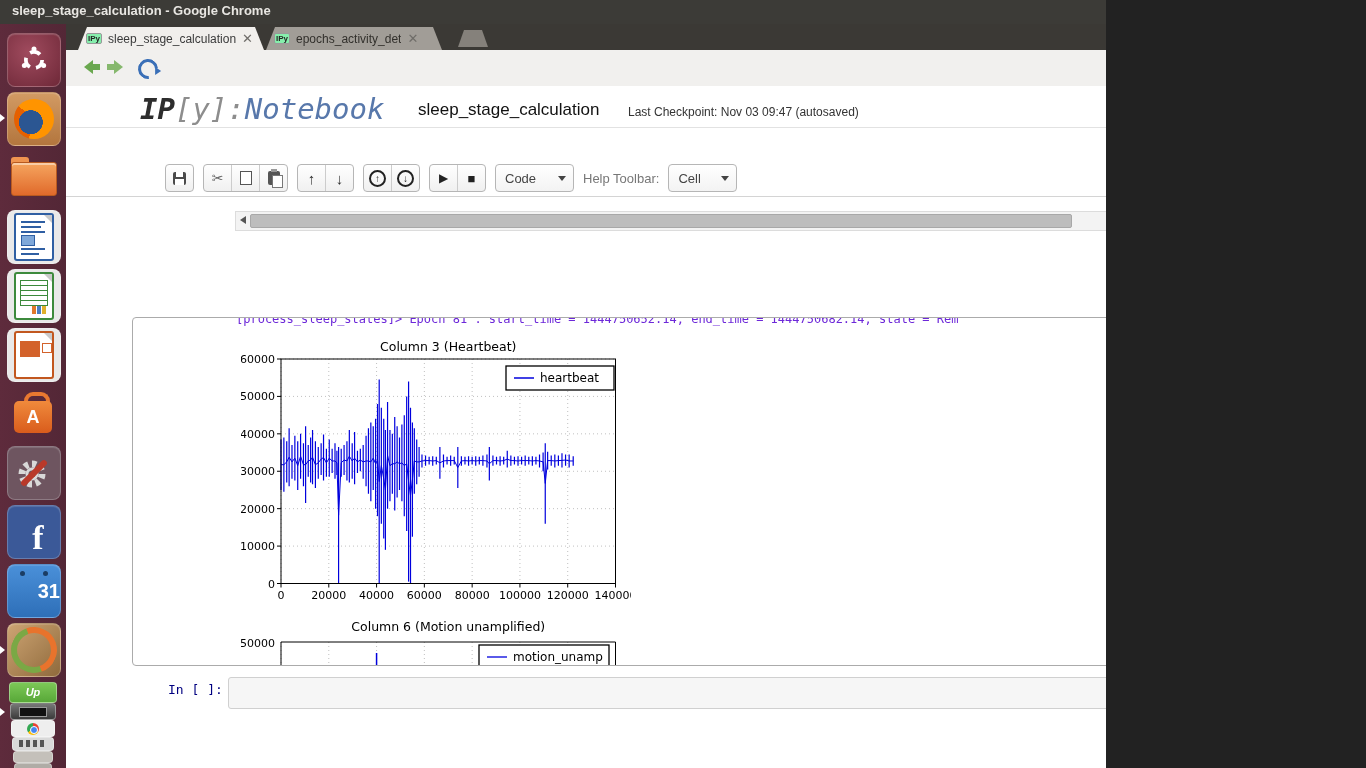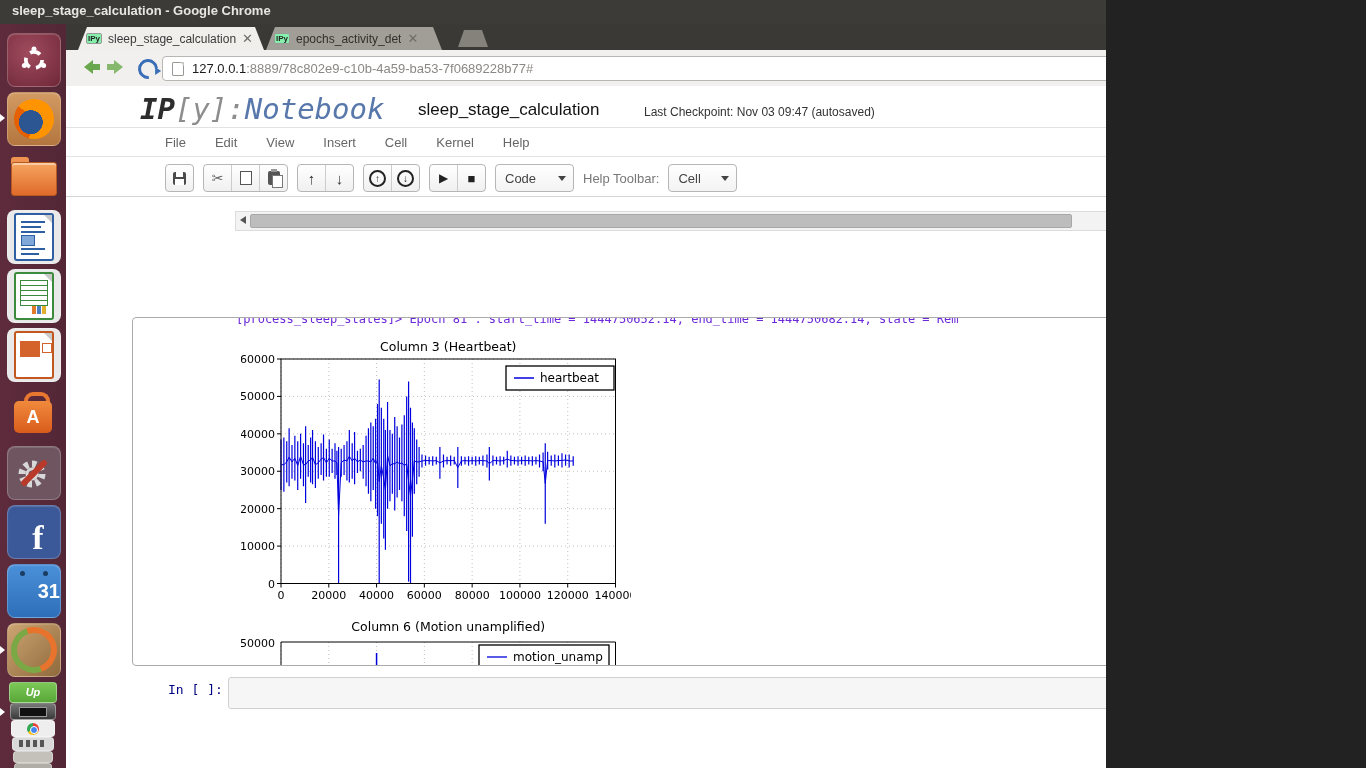--- a/index.html
+++ b/index.html
@@ -90,21 +90,21 @@
   .star{position:absolute;right:30px;top:5px;font-size:17px;color:#9b9995;}
   .hamburger{position:absolute;right:6px;top:10px;width:17px;height:13px;
      background:linear-gradient(#56544f 0 3px,rgba(0,0,0,0) 3px 5px,#56544f 5px 8px,rgba(0,0,0,0) 8px 10px,#56544f 10px 13px);}
   
   #nbpage{left:66px;top:86px;width:1282px;height:682px;background:#fff;}
   #nblogo{left:74px;top:6px;font-family:"DejaVu Sans Mono",monospace;font-size:29px;font-style:italic;}
   #nblogo .lg-ip{color:#2d2d2d;font-weight:bold;}
   #nblogo .lg-br{color:#8d8d8d;}
   #nblogo .lg-nb{color:#5878ab;}
   #nbtitle{left:352px;top:14px;font-size:17px;color:#111;}
-  #nbckpt{left:578px;top:19px;font-size:12px;color:#333;}
+  #nbckpt{left:562px;top:19px;font-size:12px;color:#333;}
   .hdiv{height:1px;background:#e2e2e2;}
   #nbmenu{left:0;top:42px;width:1282px;height:29px;display:flex;align-items:center;gap:29px;padding-left:99px;
           font-size:13px;color:#666;border-bottom:1px solid #e4e4e4;box-sizing:border-box;}
   #nbtoolbar{left:0;top:74px;width:1282px;height:36px;display:flex;align-items:center;gap:9px;padding-left:99px;box-sizing:border-box;}
   .tgroup{display:flex;border:1px solid #b6b6b6;border-radius:4px;overflow:hidden;background:linear-gradient(#fff,#f0f0f0);}
   .tbtn{width:27px;height:26px;display:flex;align-items:center;justify-content:center;border-left:1px solid #cccccc;color:#333;}
   .tbtn:first-child{border-left:none;}
   .ic-save{width:13px;height:13px;background:#4a4a4a;border-radius:2px;position:relative;}
   .ic-save::before{content:'';position:absolute;left:3px;top:0;width:7px;height:5px;background:#fff;}
   .ic-save::after{content:'';position:absolute;left:2px;top:7px;width:9px;height:6px;background:#fff;}
@@ -253,43 +253,29 @@
           <div style="position:absolute;left:2px;top:-4px;width:8px;height:7px;border:1.5px solid #d8d6d2;"></div>
         </div>
     </div>
     <div class="winbtn" style="left:1266px">✕</div>
   </div>
 
   <div id="chrometb" class="abs">
     <div class="navarrow arr-back" style="left:18px"></div>
     <div class="navarrow arr-fwd" style="left:48px"></div>
     <div class="reload" style="left:72px"></div>
-    <div id="urlbar">
-      <span class="pageicon"></span>
-      <span class="urlhost">127.0.0.1</span>
-        <span class="urlrest">:8889/78c802e9-c10b-4a59-ba53-7f0689228b77#</span>
-    </div>
     <span class="star">☆</span>
     <div class="hamburger"></div>
   </div>
 
   <div id="nbpage" class="abs">
     <div id="nblogo" class="abs"><span class="lg-ip">IP</span><span class="lg-br">[y]:</span><span class="lg-nb">Notebook</span></div>
     <div id="nbtitle" class="abs">sleep_stage_calculation</div>
     <div id="nbckpt" class="abs">Last Checkpoint: Nov 03 09:47 (autosaved)</div>
     <div class="abs hdiv" style="left:0;top:41px;width:1282px"></div>
-    <div id="nbmenu" class="abs">
-      <span>File</span>
-      <span>Edit</span>
-      <span>View</span>
-      <span>Insert</span>
-      <span>Cell</span>
-      <span>Kernel</span>
-      <span>Help</span>
-    </div>
     <div id="nbtoolbar" class="abs">
       <div class="tgroup">
           <div class="tbtn">
             <div class="ic-save"></div>
           </div>
         </div>
       <div class="tgroup">
         <div class="tbtn">
             <span class="ic-cut">✂</span>
           </div>

